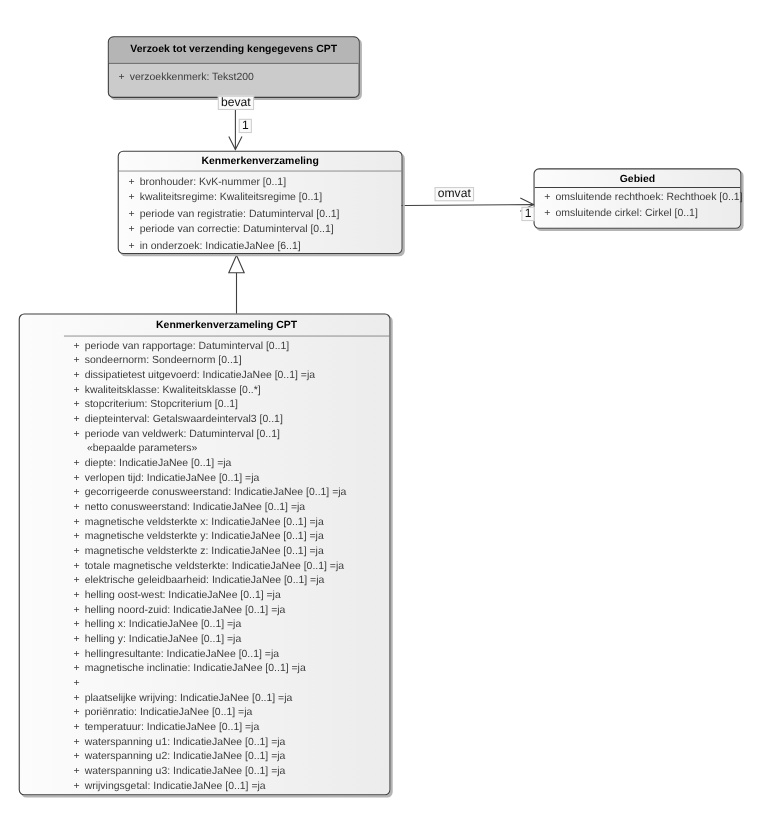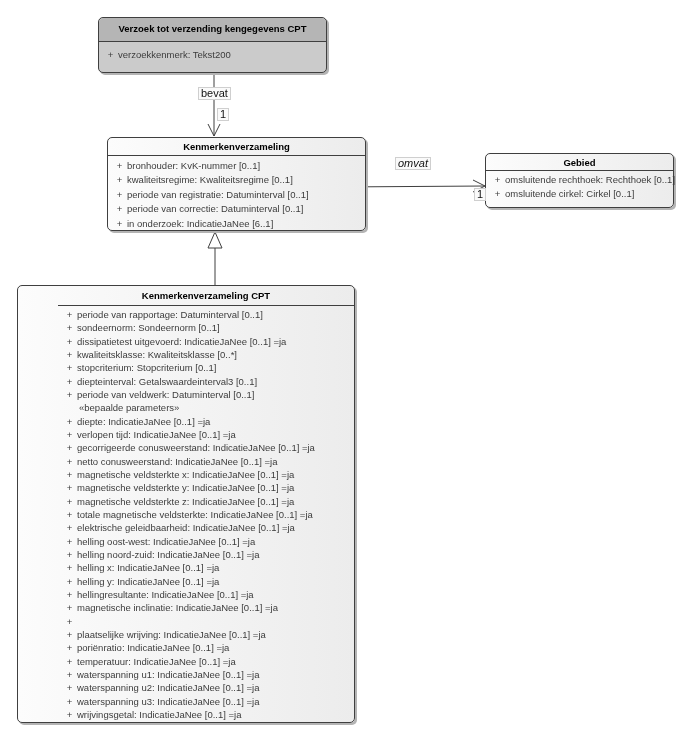--- a/index.html
+++ b/index.html
@@ -24,21 +24,21 @@
     padding:5px 2px 4px 2px; box-sizing:border-box;
   }
   .uml-class.gray { background:#cbcbcb; }
   .uml-class.gray .uml-class-header { background:#b5b5b5; }
 
   .uml-class-body { padding-top:3px; }
   .attr-row { display:flex; font-size:9.5px; line-height:14.4px; white-space:nowrap; }
   .attr-vis { flex:none; width:15px; text-align:center; margin-left:4px; }
   .attr-text { flex:none; }
 
-  #box-verzoek { left:98px; top:17px; width:229px; height:56px; }
+  #box-verzoek { left:98px; top:33px; width:229px; height:56px; }
   #box-verzoek .uml-class-header { height:24px; }
   #box-verzoek .uml-class-body { padding-top:6px; }
 
   #box-kenmerken { left:107px; top:137px; width:259px; height:94px; }
   #box-kenmerken .uml-class-header { padding:3px 2px 3px 2px; }
 
   #box-gebied { left:485px; top:153px; width:189px; height:55px; }
   #box-gebied .uml-class-header { padding:3px 2px 2px 2px; }
   #box-gebied .uml-class-body { padding-top:2px; }
 
@@ -51,21 +51,21 @@
   }
 
   .edge-label {
     position:absolute; z-index:3;
     font-size:11px; line-height:11px; color:#111;
     background:#fafafa; border:1px solid #cfcfcf; padding:0 2px;
     white-space:nowrap;
   }
   #label-bevat { left:198px; top:87px; }
   #mult-bevat  { left:217px; top:108px; }
-  #label-omvat { left:395px; top:157px;font-style:italic; }
+  #label-omvat { left:395px; top:170px; }
   #mult-omvat  { left:474px; top:188px; }
 </style>
 </head>
 <body>
 
 <div class="canvas">
 
   <svg class="edge-layer" width="691" height="753">
 
     <line x1="214" y1="73" x2="214" y2="136" stroke="#3f3f3f" stroke-width="1"></line>

